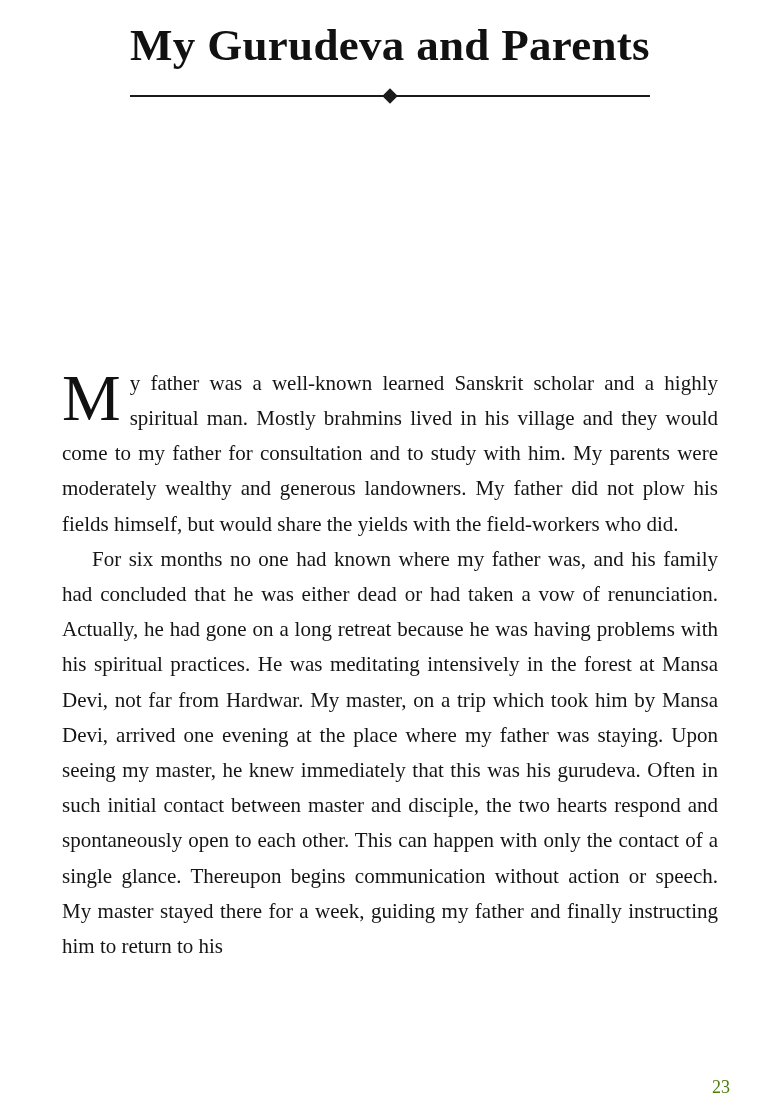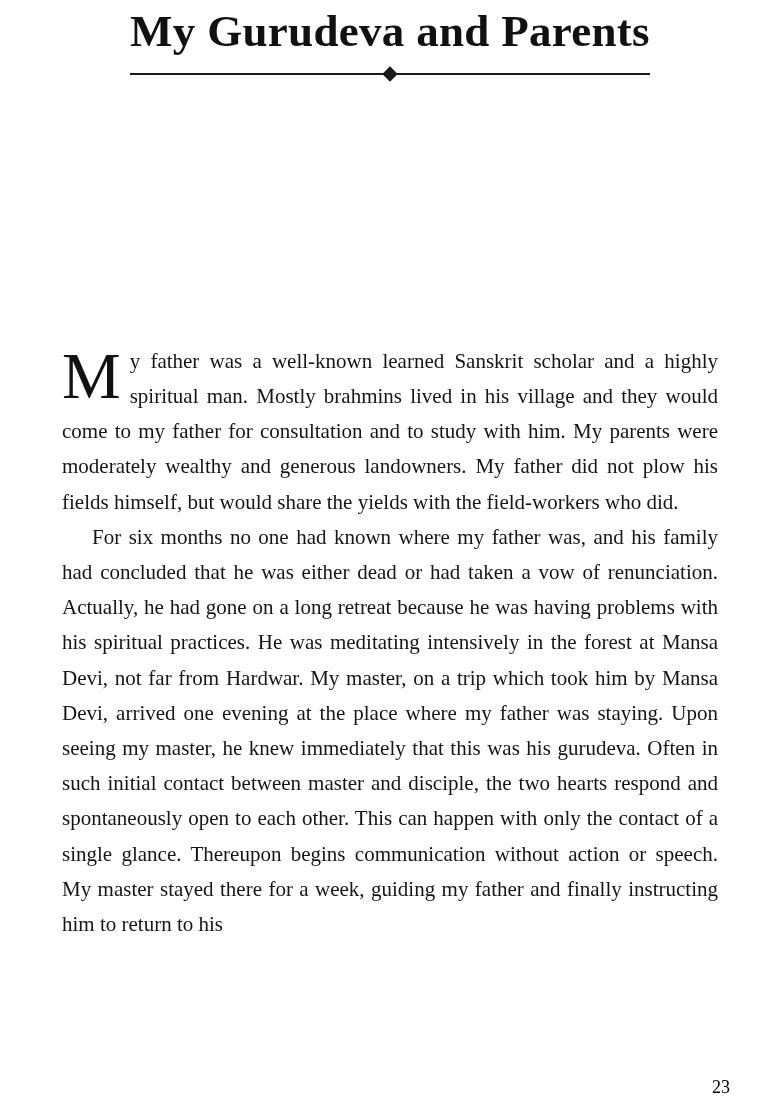--- a/index.html
+++ b/index.html
@@ -16,21 +16,21 @@
     color: #151515;
     font-family: "Liberation Serif", "DejaVu Serif", serif;
     box-sizing: border-box;
     padding: 4px 62px 0 62px;
     overflow: hidden;
   }
   .title-block {
     text-align: center;
   }
   .chapter-title {
-    margin: 2px;
+    margin: 16px;
     font-size: 45px;
     font-weight: bold;
     letter-spacing: 0.3px;
     color: #111111;
     line-height: 1.15;
   }
   .divider {
     position: relative;
     width: 520px;
     height: 16px;
@@ -71,21 +71,21 @@
     font-size: 66px;
     line-height: 0.82;
     padding: 5px 9px 0 0;
     color: #111111;
   }
   .page-number {
     position: absolute;
     right: 50px;
     bottom: 10px;
     font-size: 18px;
-    color: #000000;
+    color: #4d7c0f;
   }
 </style>
 </head>
 <body>
 
 <div class="page">
 
   <header class="title-block">
     <h1 class="chapter-title">My Gurudeva and Parents</h1>
     <div class="divider">

